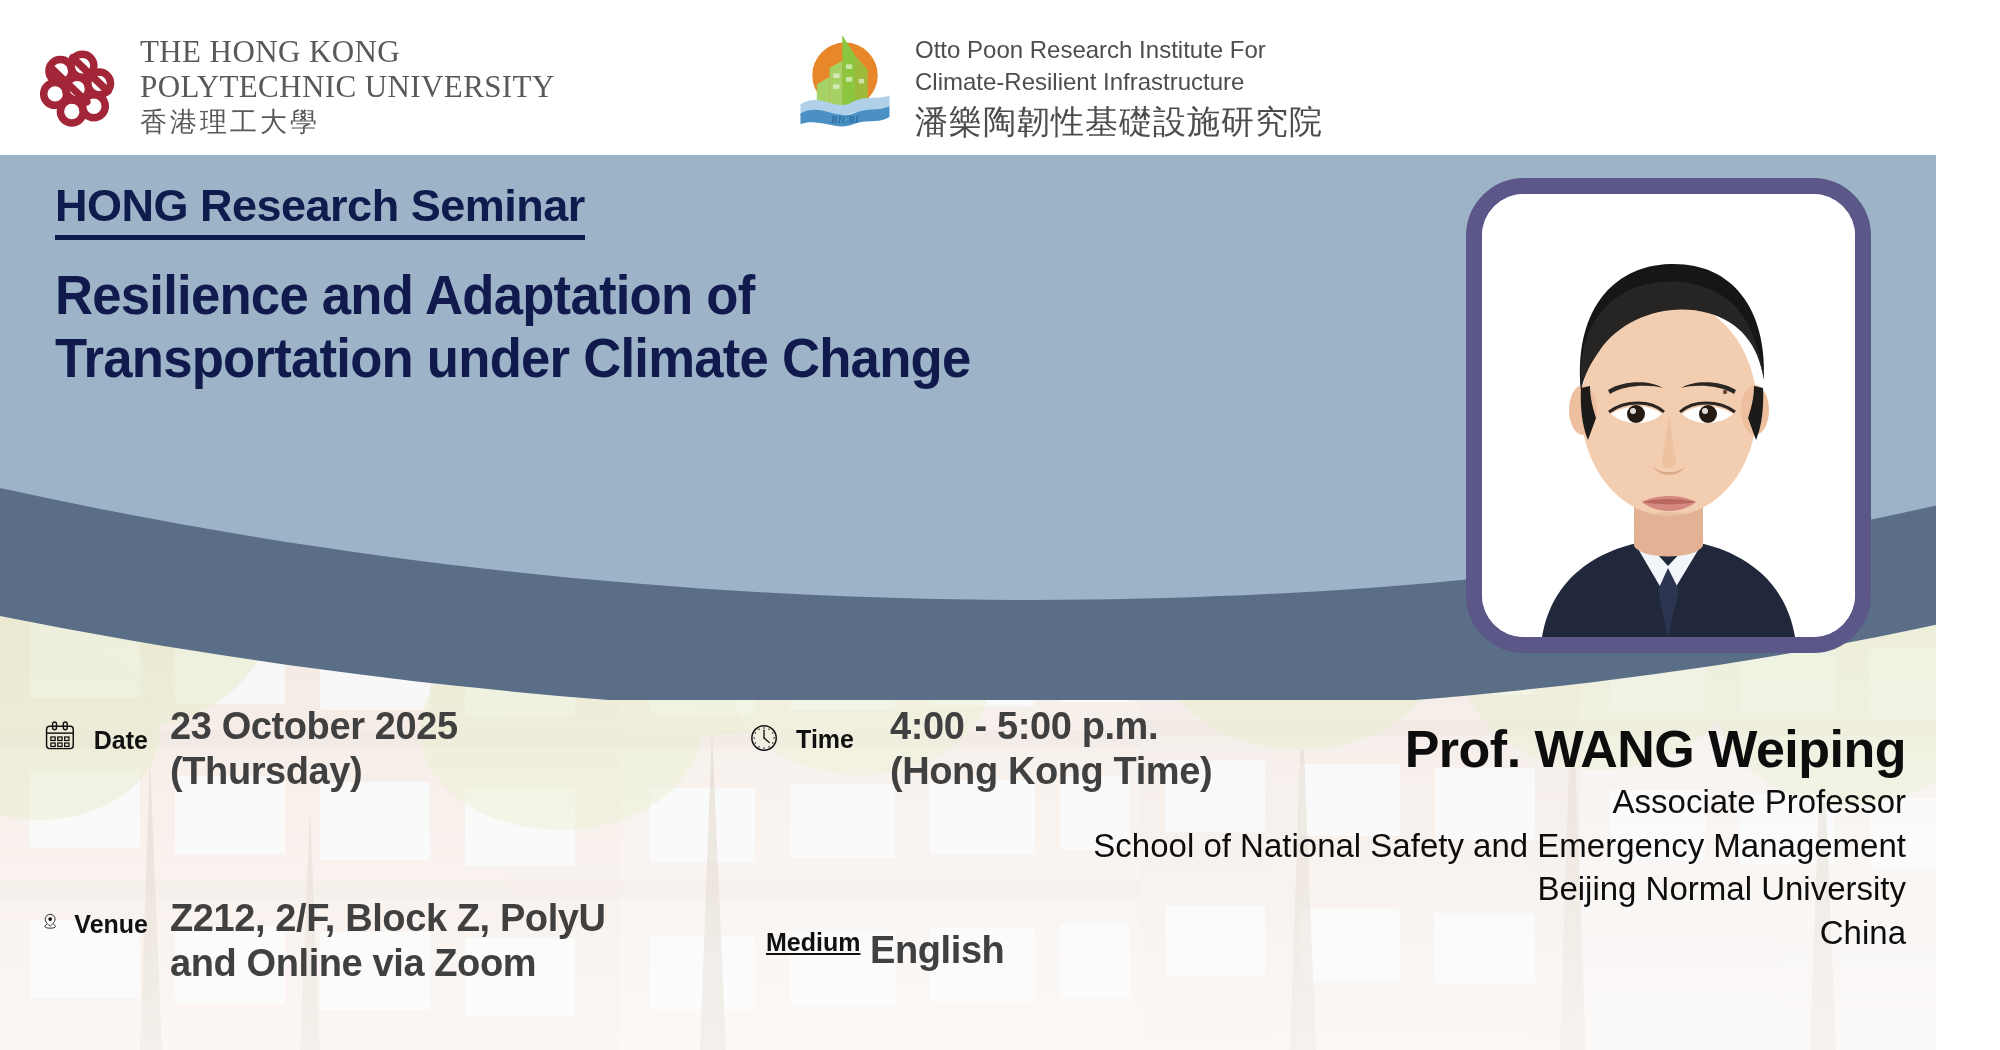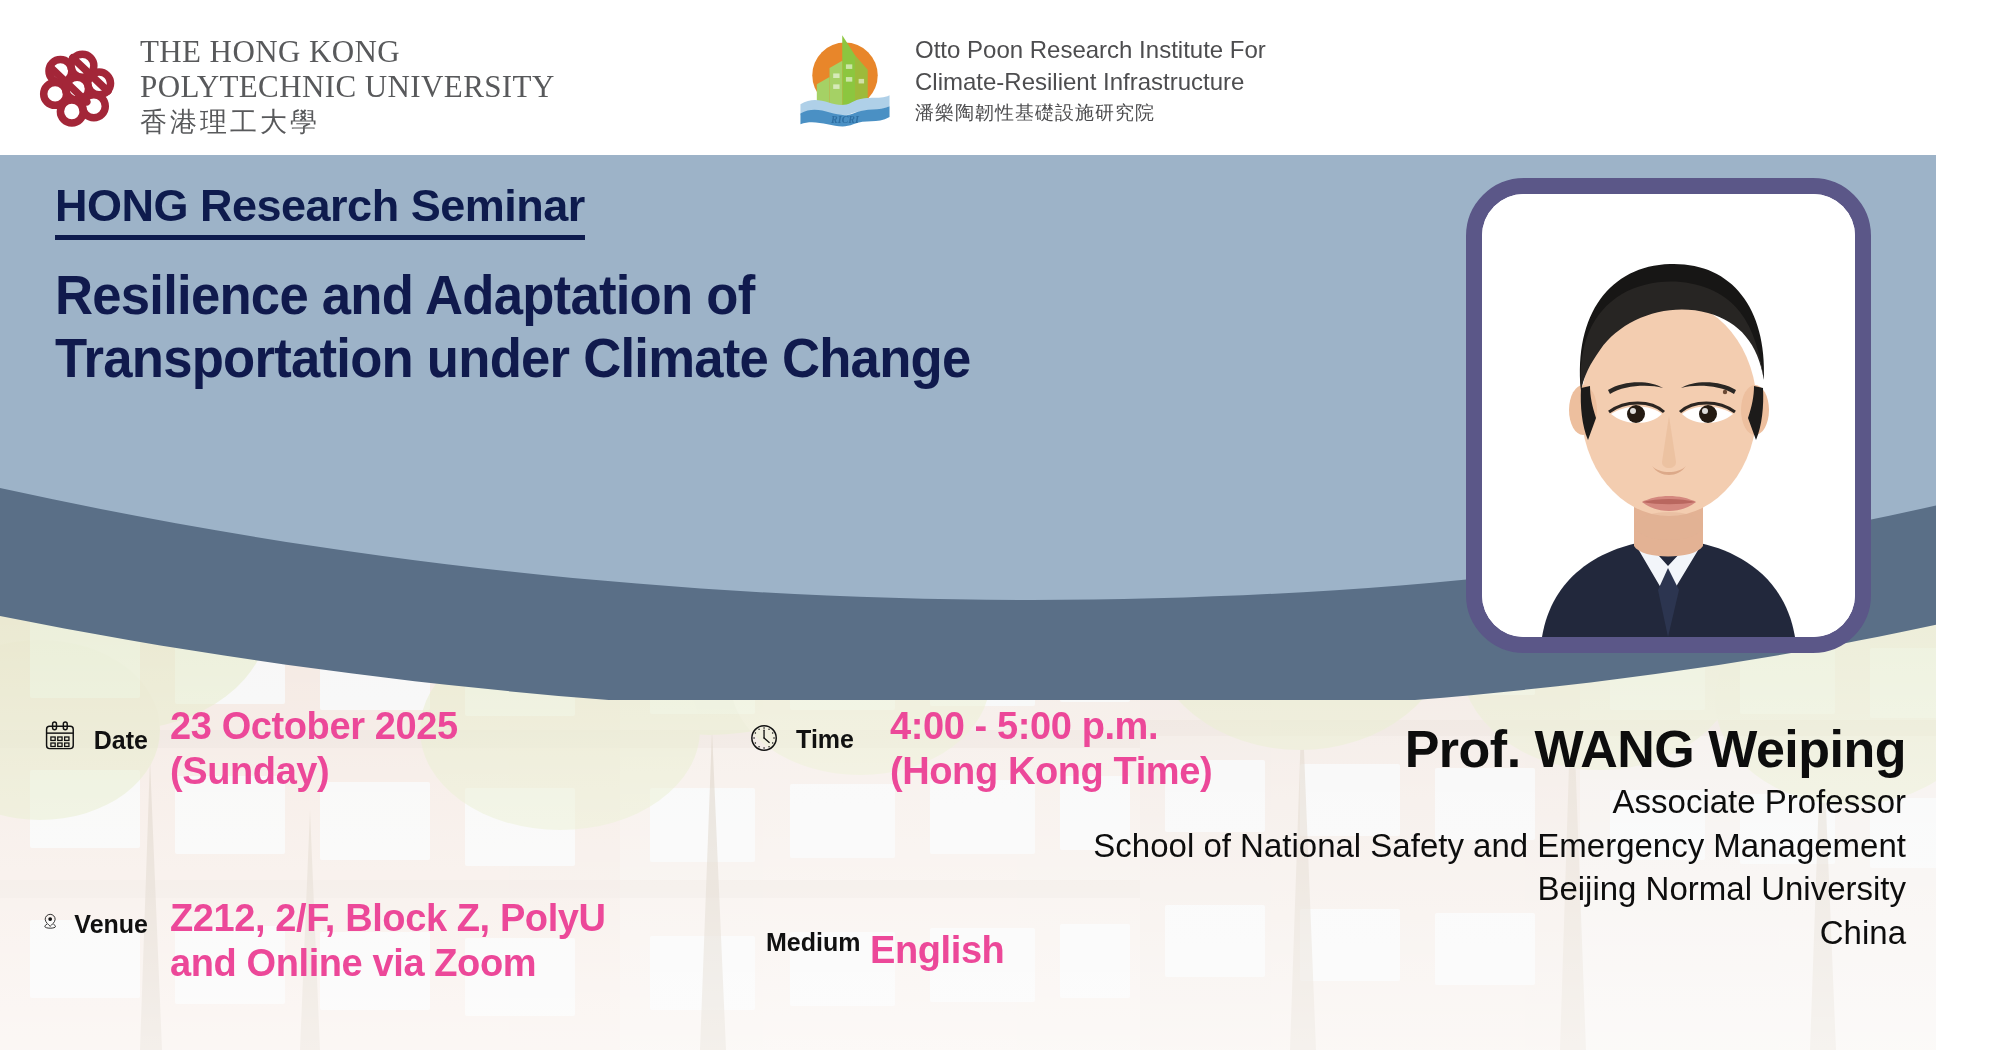--- a/index.html
+++ b/index.html
@@ -25,21 +25,21 @@
     letter-spacing:0.4px; white-space:nowrap;
   }
   .polyu-en1 { font-size:31px; }
   .polyu-en2 { font-size:31px; margin-top:4px; }
   .polyu-zh { font-family:"DejaVu Sans", sans-serif; font-size:27px; color:#58595B; margin-top:6px; letter-spacing:3px; }
 
   .logo-ricri { position:absolute; left:795px; top:28px; display:flex; align-items:flex-start; gap:20px; }
   .ricri-mark { width:100px; height:100px; flex:none; }
   .ricri-words { display:flex; flex-direction:column; padding-top:6px; }
   .ricri-en { font-size:24px; color:#4D4D4F; line-height:1.32; white-space:nowrap; }
-  .ricri-zh { font-family:"DejaVu Sans", sans-serif; font-size:19px; color:#4D4D4F; margin-top:3px; letter-spacing:1px; white-space:nowrap; }
+  .ricri-zh { font-family:"DejaVu Sans", sans-serif; font-size:33px; color:#4D4D4F; margin-top:3px; letter-spacing:1px; white-space:nowrap;text-align:center; }
 
   
   .band-light {
     position:absolute; left:0; top:155px; width:2000px; height:345px;
     background:#9DB3C8; z-index:1;
   }
   .bg-photo {
     position:absolute; left:0; top:430px; width:2000px; height:620px;
     z-index:2; overflow:hidden;
   }
@@ -64,32 +64,32 @@
     position:absolute; left:1466px; top:178px; width:405px; height:475px;
     border:16px solid #5B5788; border-radius:58px; background:#ffffff;
     z-index:30; overflow:hidden;
   }
   .portrait-photo { position:absolute; inset:0; }
 
   
   .info { position:absolute; z-index:25; display:flex; align-items:flex-start; }
   .info .ico-wrap { display:flex; flex-direction:row; align-items:center; width:104px; flex:none;gap:18px; }
   .info .ico-label { font-size:25px; font-weight:bold; color:#111111; margin-top:7px; }
-  .info .info-text { font-size:38px; font-weight:bold; color:#ec4899; line-height:1.18; letter-spacing:-0.4px; }
+  .info .info-text { font-size:38px; font-weight:bold; color:#404040; line-height:1.18; letter-spacing:-0.4px; }
   .info .info-text div { white-space:nowrap; }
 
   #row-date  { left:44px;  top:700px; }
   #row-venue { left:44px;  top:878px; }
   #row-time  { left:750px; top:700px; }
   #row-medium{ left:748px; top:898px; }
   #row-date .info-text   { margin-left:22px; margin-top:4px; }
   #row-venue .info-text  { margin-left:22px; margin-top:18px; }
   #row-time .info-text   { margin-left:36px; margin-top:4px; }
   #row-medium .info-text { margin-left:18px; margin-top:30px; }
-  #row-medium .ico-label { margin-top:8px; }
+  #row-medium .ico-label { margin-top:8px;text-decoration:underline; }
   #row-time .ico-label   { margin-top:2px; }
 
   
   .speaker {
     position:absolute; right:30px; top:720px; z-index:25;
     text-align:right; color:#0D0D0D;
   }
   .speaker-name { font-size:52px; font-weight:bold; letter-spacing:-0.5px; line-height:1.12; }
   .speaker-line { font-size:33px; line-height:1.2; margin-top:4px; white-space:nowrap; }
 </style>
@@ -349,21 +349,21 @@
           <rect x="48" y="37" width="10" height="8"></rect>
           <rect x="16" y="51" width="10" height="8"></rect>
           <rect x="32" y="51" width="10" height="8"></rect>
           <rect x="48" y="51" width="10" height="8"></rect>
         </g>
       </svg>
       <div class="ico-label">Date</div>
     </div>
     <div class="info-text">
       <div>23 October 2025</div>
-      <div>(Sunday)</div>
+      <div>(Thursday)</div>
     </div>
   </div>
 
   <div class="info" id="row-time">
     <div class="ico-wrap">
       <svg width="76" height="76" viewBox="0 0 76 76">
         <circle cx="38" cy="38" r="33" fill="none" stroke="#111111" stroke-width="4"></circle>
         <g fill="#111111">
           <circle cx="38" cy="11" r="2.2"></circle>
             <circle cx="38" cy="65" r="2.2"></circle>

